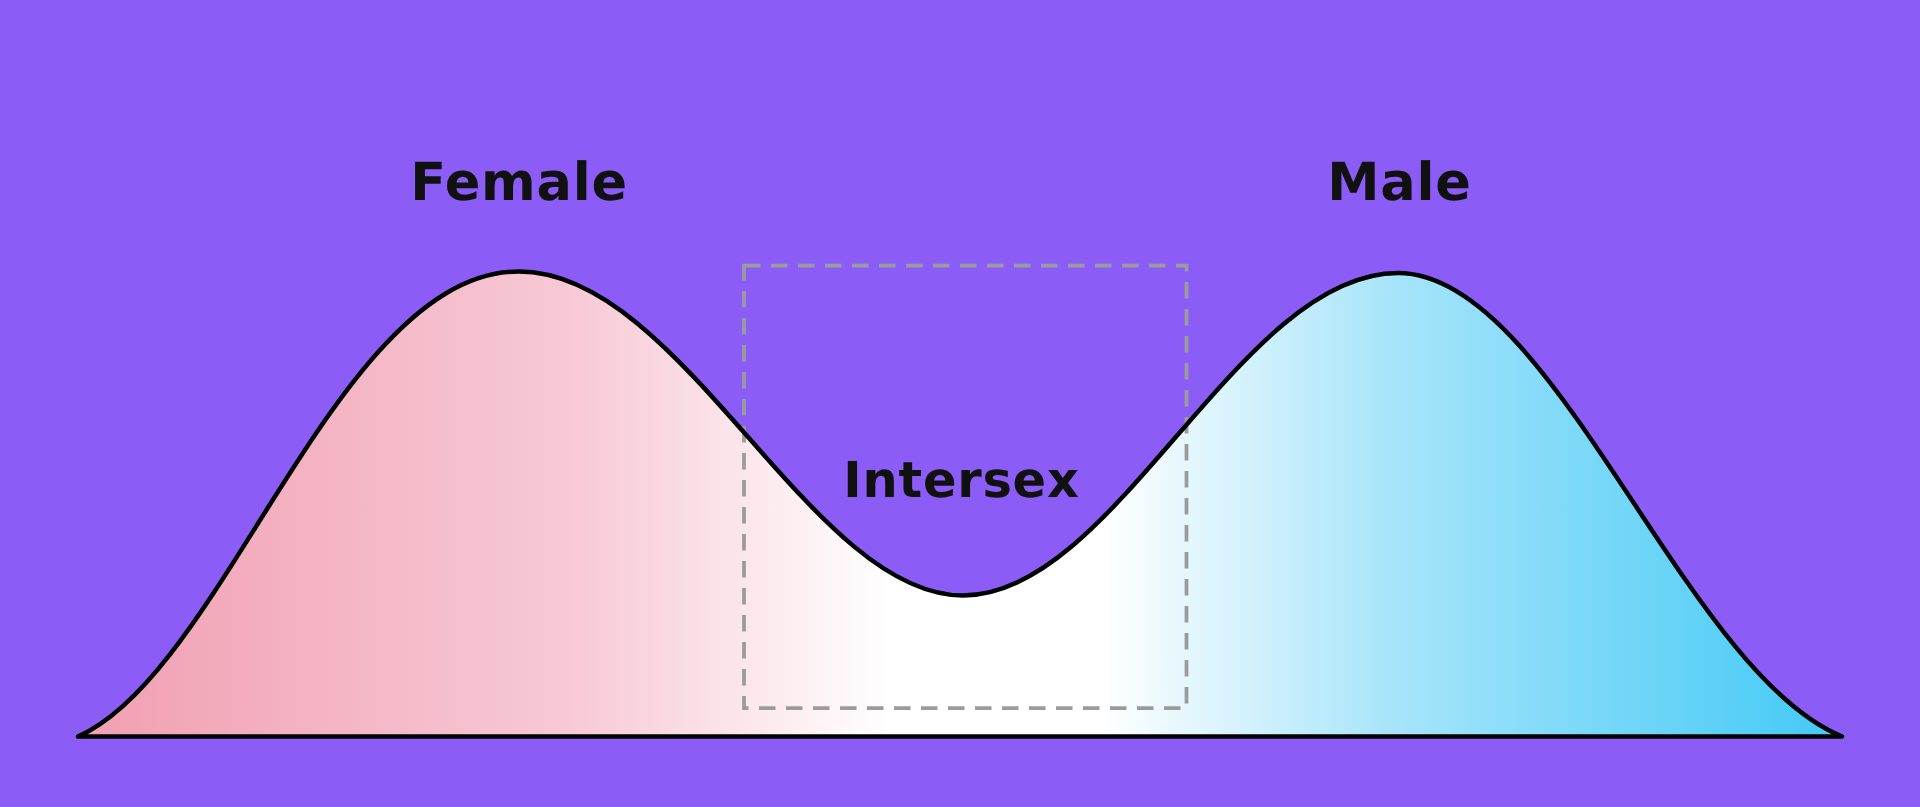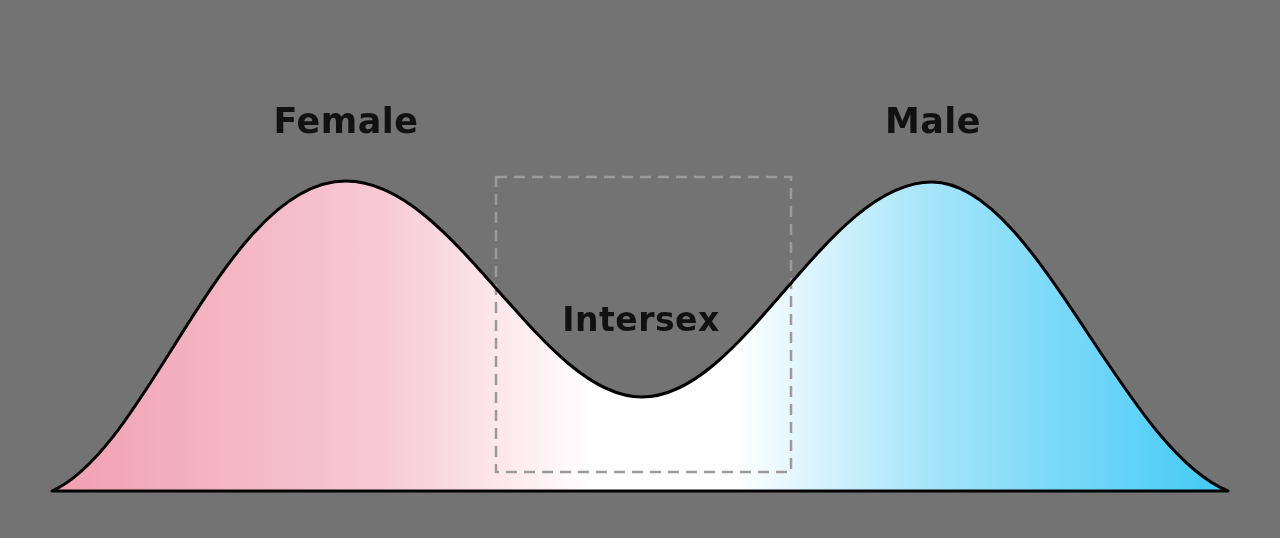--- a/index.html
+++ b/index.html
@@ -10,21 +10,21 @@
   body {
     width: 1280px;
     height: 538px;
     overflow: hidden;
     font-family: "Liberation Sans", sans-serif;
   }
   .stage {
     position: relative;
     width: 1280px;
     height: 538px;
-    background: #737373;
+    background: #8b5cf6;
   }
   .diagram-svg {
     display: block;
   }
   .diagram-label {
     font-family: "DejaVu Sans", "Liberation Sans", sans-serif;
     font-weight: 600;
     letter-spacing: 0.5px;
   }
 </style>

